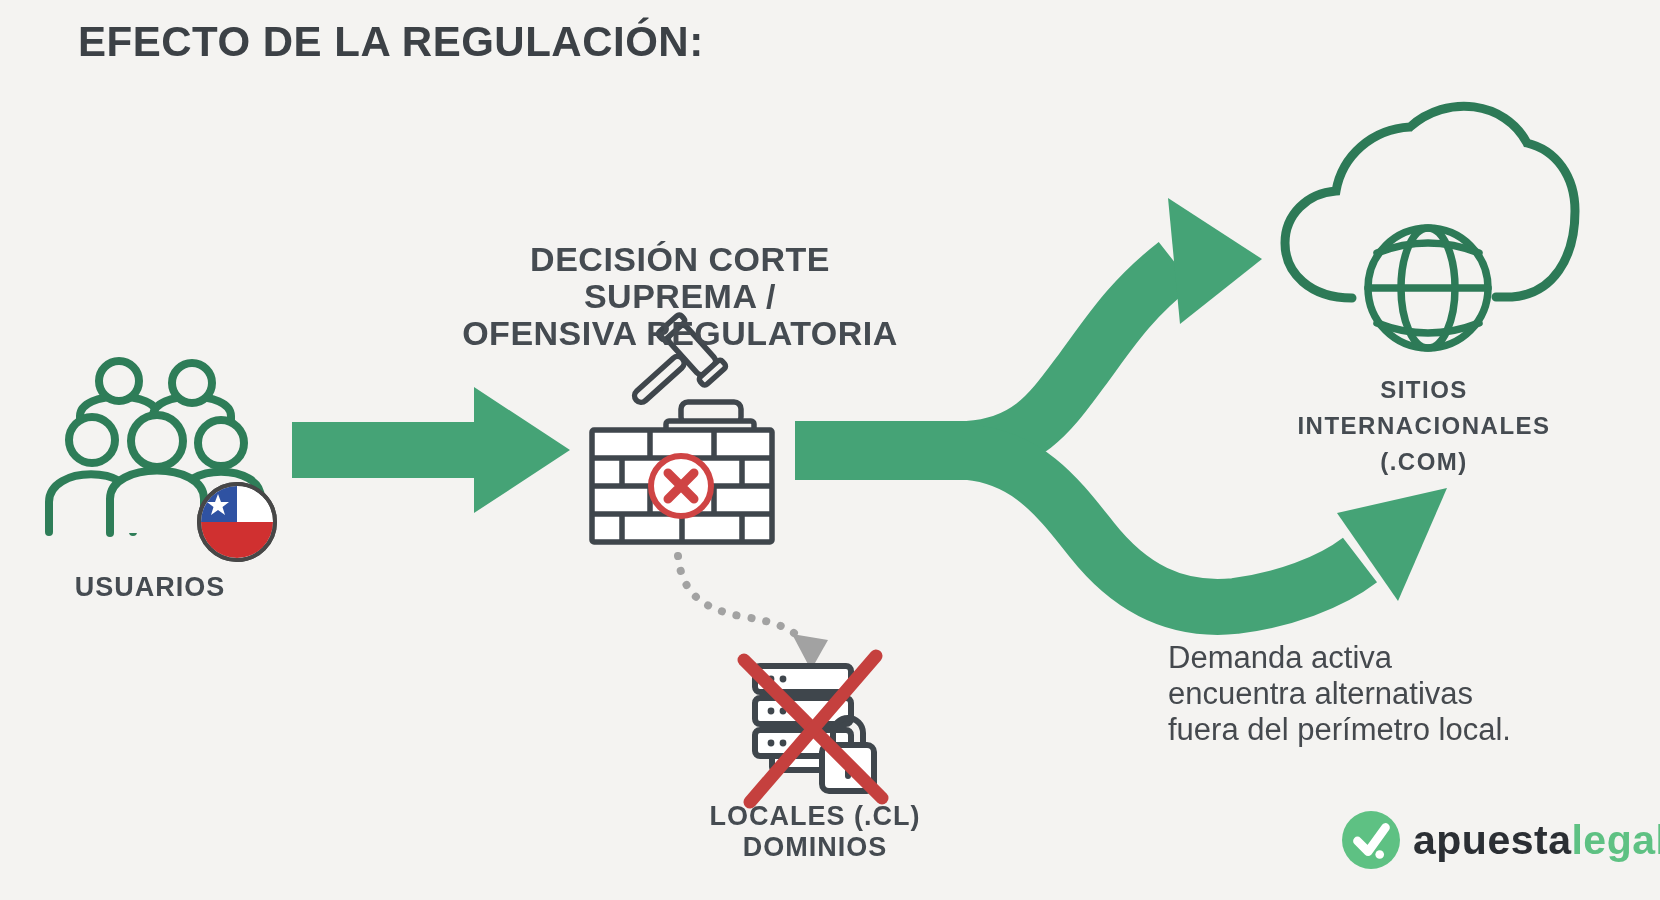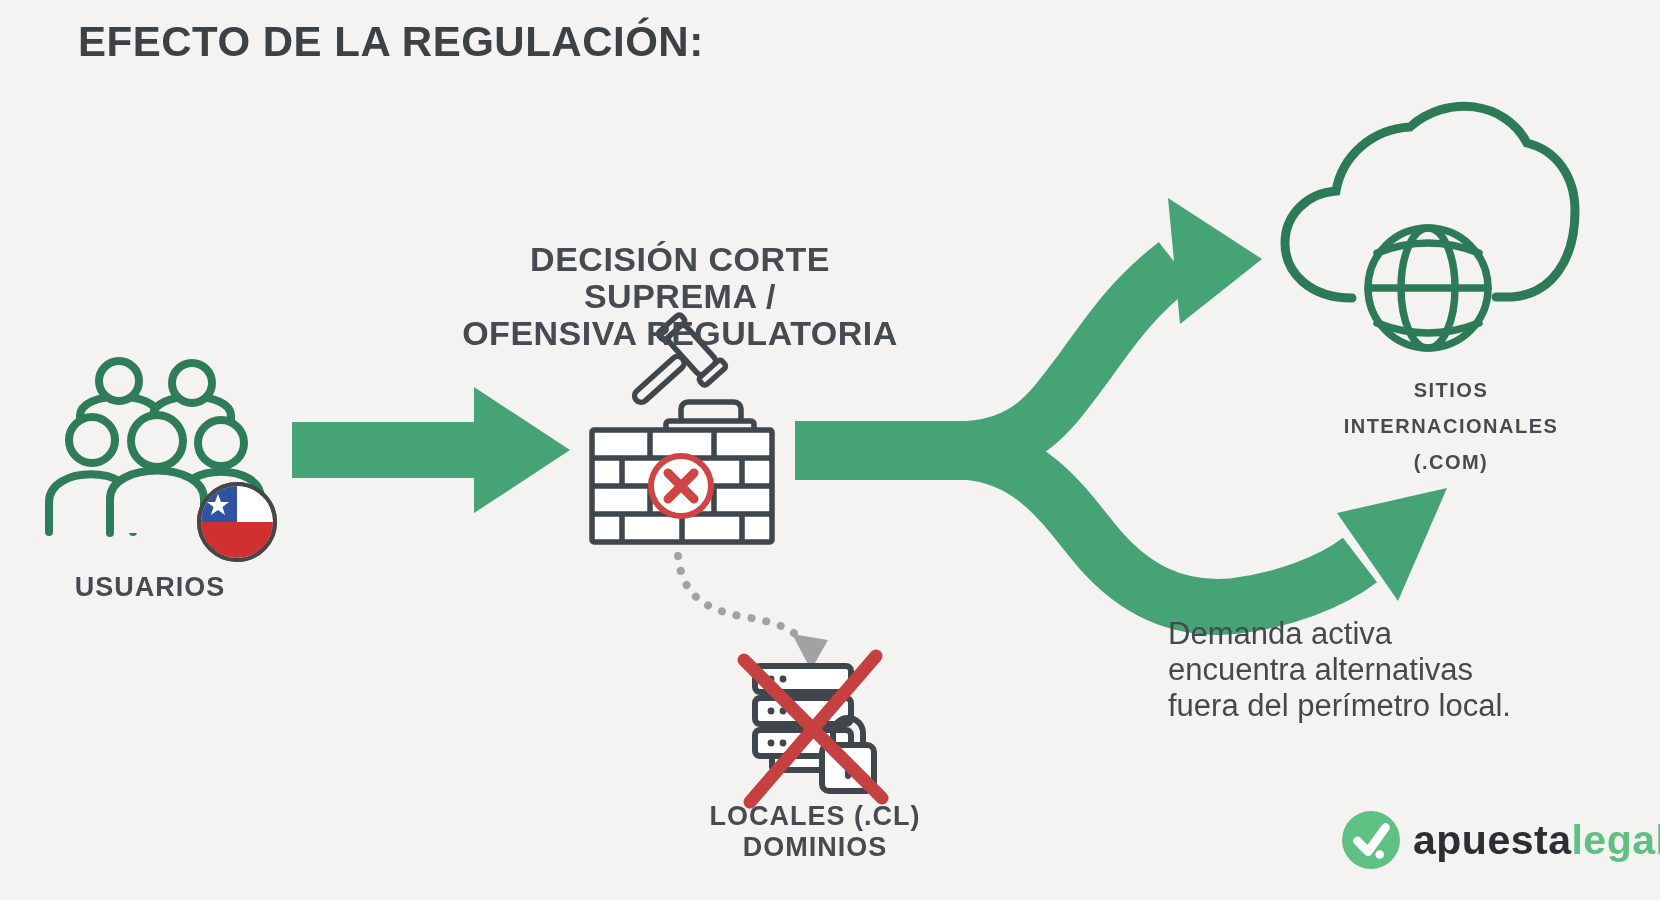--- a/index.html
+++ b/index.html
@@ -17,23 +17,23 @@
     font-size:42px;font-weight:bold;color:#3c4146;
     line-height:51px;letter-spacing:0.5px;margin-left:48px;
   }
   .node-label{
     position:absolute;text-align:center;font-weight:bold;
     color:#454b51;letter-spacing:1px;
   }
   .label-users{left:40px;top:572px;width:220px;font-size:27px;line-height:31px;}
   .label-regulation{left:455px;top:241px;width:450px;font-size:34px;line-height:37px;letter-spacing:0.5px;}
   .label-dominios{left:665px;top:801px;width:300px;font-size:27px;line-height:31px;}
-  .label-sitios{left:1296px;top:372px;width:310px;font-size:20px;line-height:36px;letter-spacing:1.5px;}
+  .label-sitios{left:1269px;top:372px;width:310px;font-size:24px;line-height:36px;letter-spacing:1.5px;}
   .annotation{
-    left:1168px;top:616px;width:420px;
+    left:1168px;top:640px;width:420px;
     font-size:31px;line-height:36px;color:#45494e;
   }
   .logo{
     position:absolute;left:1342px;top:810px;height:60px;
     display:flex;align-items:center;gap:13px;
   }
   .logo-text{font-size:41px;font-weight:bold;color:#2b2f34;letter-spacing:0.5px;}
   .logo-text .green{color:#5ec183;}
 </style>
 </head>

